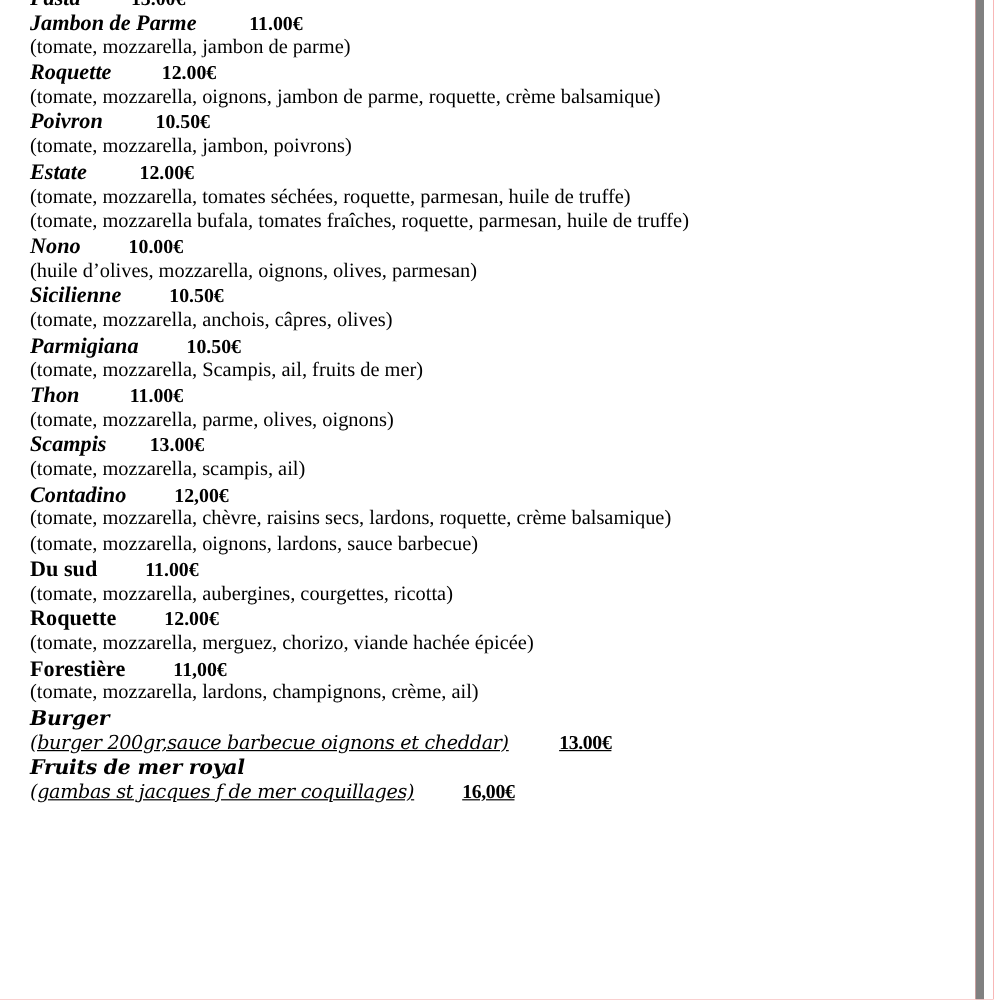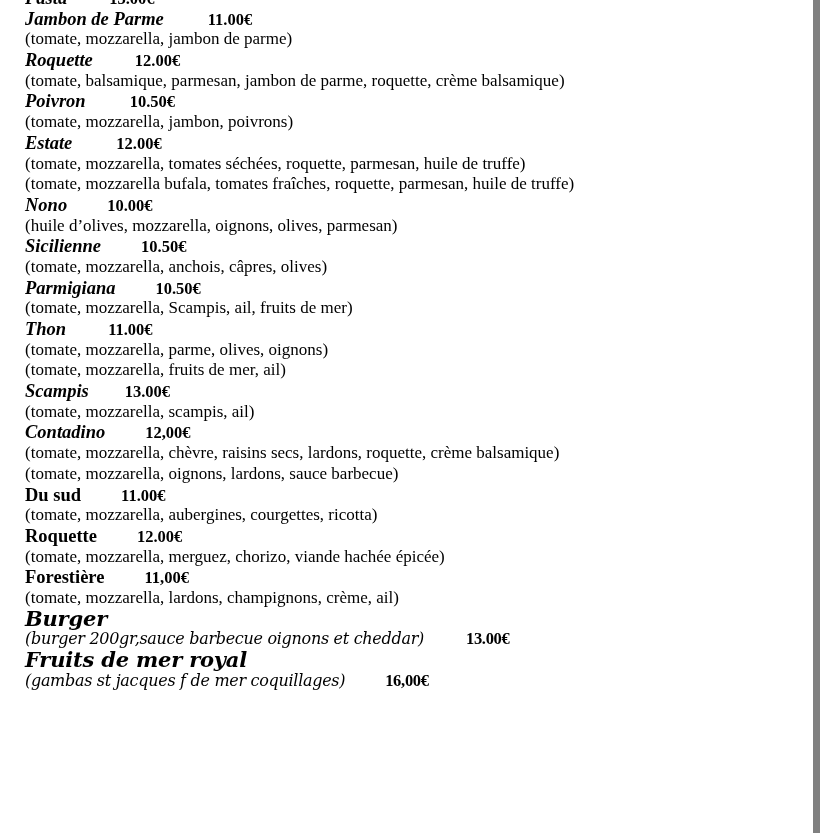--- a/index.html
+++ b/index.html
@@ -89,29 +89,30 @@
   }
 
   
   .item.altface .name,
   .desc.altface {
     font-family: "DejaVu Serif", "Liberation Serif", serif;
   }
 
   .item.altface .name {
     font-weight: bold;
-    font-size: 21px;
+    font-size: 17px;
     letter-spacing: -0.2px;
     text-align: right;
   }
 
   .desc.altface {
     font-style: italic;
     font-size: 16px;
     letter-spacing: -0.3px;
+    text-decoration: underline;
   }
 
   .desc.altface .price {
     font-style: normal;
     font-weight: bold;
     font-size: 16.5px;
     font-family: "Liberation Serif", "DejaVu Serif", serif;
   }
 
   
@@ -131,35 +132,34 @@
 <body>
 
 <div id="page">
 
   <div id="paper">
     <div id="menu">
         <div class="row item"><span class="name">Pasta</span><span class="gap" style="width: 42px;"></span><span class="price">13.00€</span></div>
         <div class="row item"><span class="name">Jambon de Parme</span><span class="gap" style="width: 44px;"></span><span class="price">11.00€</span></div>
         <div class="row desc"><span>(tomate, mozzarella, jambon de parme)</span></div>
         <div class="row item"><span class="name">Roquette</span><span class="gap" style="width: 42px;"></span><span class="price">12.00€</span></div>
-        <div class="row desc"><span>(tomate, balsamique, parmesan, jambon de parme, roquette, crème balsamique)</span></div>
+        <div class="row desc"><span>(tomate, mozzarella, oignons, jambon de parme, roquette, crème balsamique)</span></div>
         <div class="row item"><span class="name">Poivron</span><span class="gap" style="width: 44px;"></span><span class="price">10.50€</span></div>
         <div class="row desc"><span>(tomate, mozzarella, jambon, poivrons)</span></div>
         <div class="row item"><span class="name">Estate</span><span class="gap" style="width: 44px;"></span><span class="price">12.00€</span></div>
         <div class="row desc"><span>(tomate, mozzarella, tomates séchées, roquette, parmesan, huile de truffe)</span></div>
         <div class="row desc"><span>(tomate, mozzarella bufala, tomates fraîches, roquette, parmesan, huile de truffe)</span></div>
         <div class="row item"><span class="name">Nono</span><span class="gap" style="width: 40px;"></span><span class="price">10.00€</span></div>
         <div class="row desc"><span>(huile d’olives, mozzarella, oignons, olives, parmesan)</span></div>
         <div class="row item"><span class="name">Sicilienne</span><span class="gap" style="width: 40px;"></span><span class="price">10.50€</span></div>
         <div class="row desc"><span>(tomate, mozzarella, anchois, câpres, olives)</span></div>
         <div class="row item"><span class="name">Parmigiana</span><span class="gap" style="width: 40px;"></span><span class="price">10.50€</span></div>
         <div class="row desc"><span>(tomate, mozzarella, Scampis, ail, fruits de mer)</span></div>
         <div class="row item"><span class="name">Thon</span><span class="gap" style="width: 42px;"></span><span class="price">11.00€</span></div>
         <div class="row desc"><span>(tomate, mozzarella, parme, olives, oignons)</span></div>
-        <div class="row desc"><span>(tomate, mozzarella, fruits de mer, ail)</span></div>
         <div class="row item"><span class="name">Scampis</span><span class="gap" style="width: 36px;"></span><span class="price">13.00€</span></div>
         <div class="row desc"><span>(tomate, mozzarella, scampis, ail)</span></div>
         <div class="row item"><span class="name">Contadino</span><span class="gap" style="width: 40px;"></span><span class="price">12,00€</span></div>
         <div class="row desc"><span>(tomate, mozzarella, chèvre, raisins secs, lardons, roquette, crème balsamique)</span></div>
         <div class="row desc"><span>(tomate, mozzarella, oignons, lardons, sauce barbecue)</span></div>
         <div class="row item upright"><span class="name">Du sud</span><span class="gap" style="width: 40px;"></span><span class="price">11.00€</span></div>
         <div class="row desc"><span>(tomate, mozzarella, aubergines, courgettes, ricotta)</span></div>
         <div class="row item upright"><span class="name">Roquette</span><span class="gap" style="width: 40px;"></span><span class="price">12.00€</span></div>
         <div class="row desc"><span>(tomate, mozzarella, merguez, chorizo, viande hachée épicée)</span></div>
         <div class="row item upright"><span class="name">Forestière</span><span class="gap" style="width: 40px;"></span><span class="price">11,00€</span></div>

